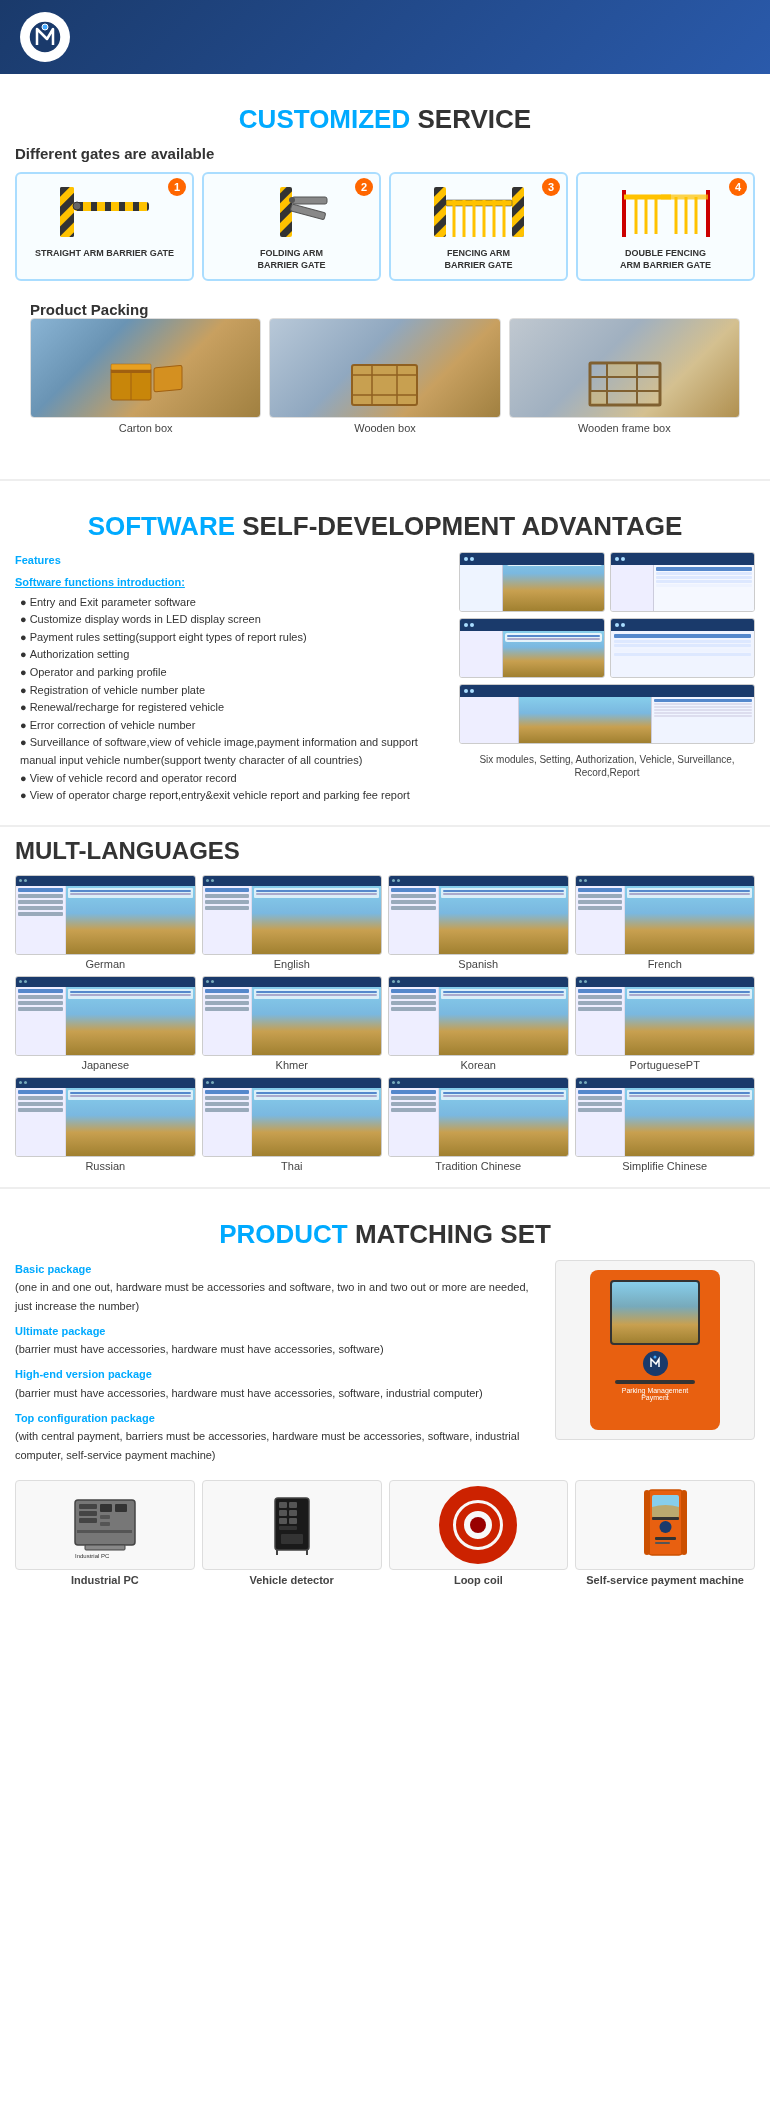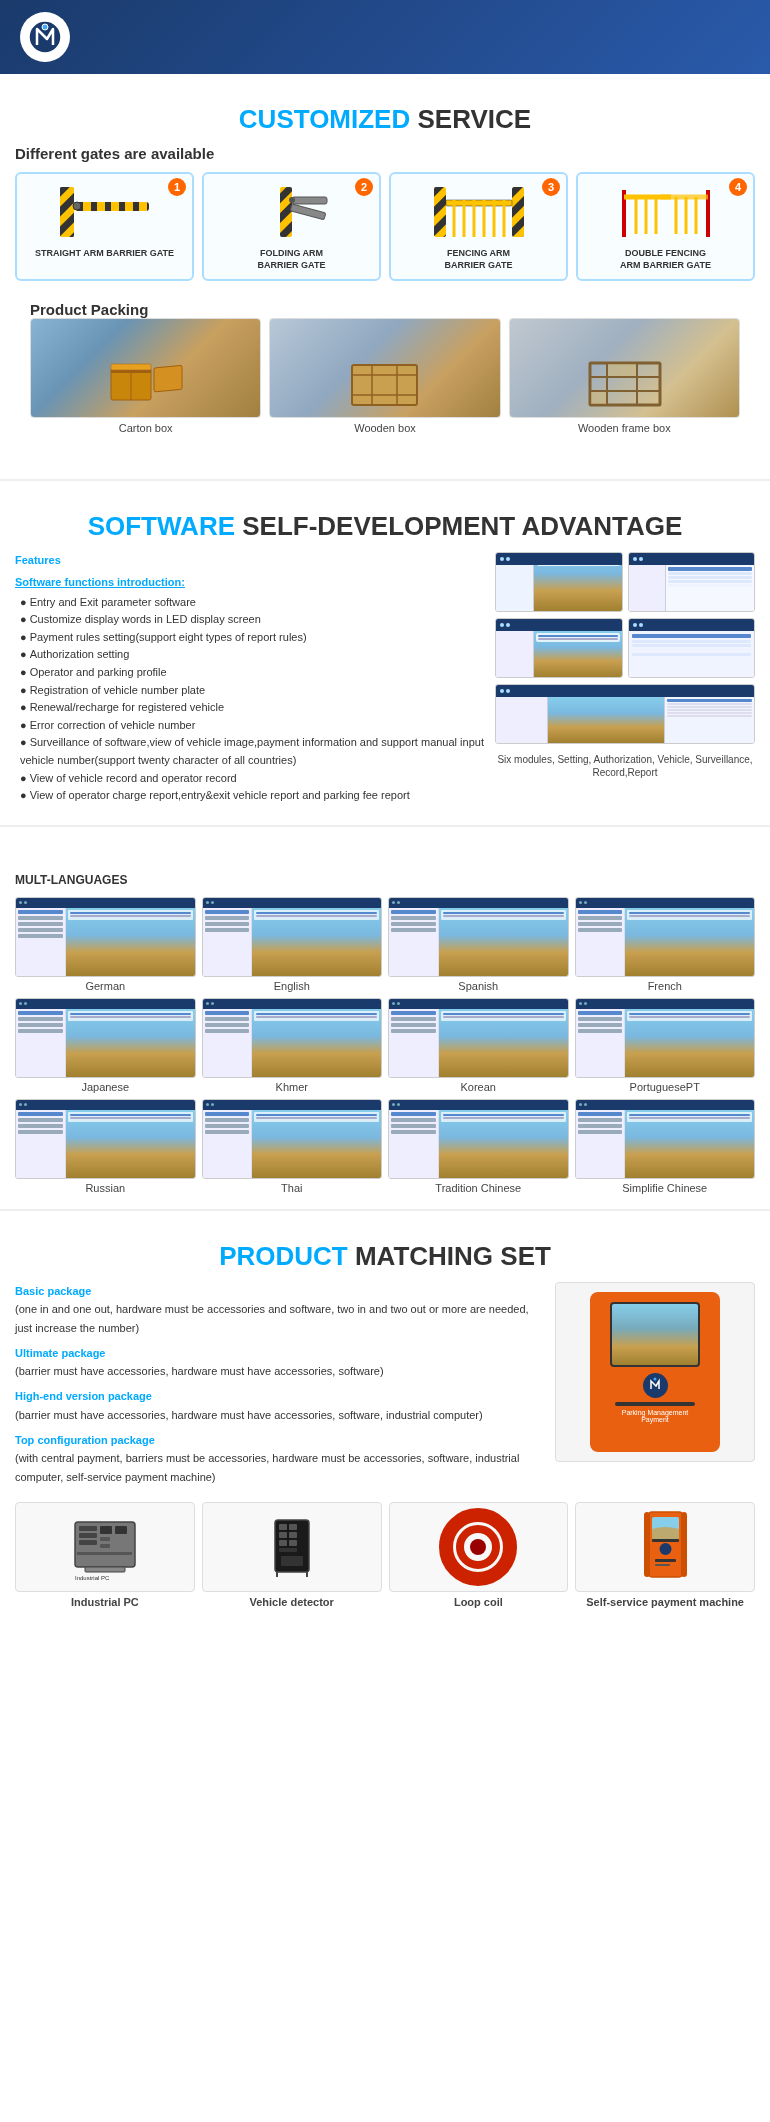--- a/index.html
+++ b/index.html
@@ -171,21 +171,21 @@
     }
     .software-text ul {
       padding-left: 5px;
       list-style: none;
     }
     .software-text ul li::before {
       content: '●';
       margin-right: 3px;
     }
     .software-screenshots {
-      width: 260px;
+      width: 296px;
       display: flex;
       flex-direction: column;
       gap: 6px;
     }
     .screenshot-row {
       display: flex;
       gap: 5px;
     }
     .screenshot-thumb {
       flex: 1;
@@ -236,25 +236,24 @@
       margin-top: 3px;
       line-height: 1.3;
     }
 
     
     .lang-section {
       padding: 10px 15px 15px;
       border-top: 2px solid #eee;
     }
     .lang-title {
-      font-size: 12px;
+      font-size: 24px;
       font-weight: bold;
       color: #333;
       margin-bottom: 10px;
-      margin-top: 36px;
     }
     .lang-grid {
       display: grid;
       grid-template-columns: repeat(4, 1fr);
       gap: 6px;
     }
     .lang-item {
       text-align: center;
     }
     .lang-screen {

